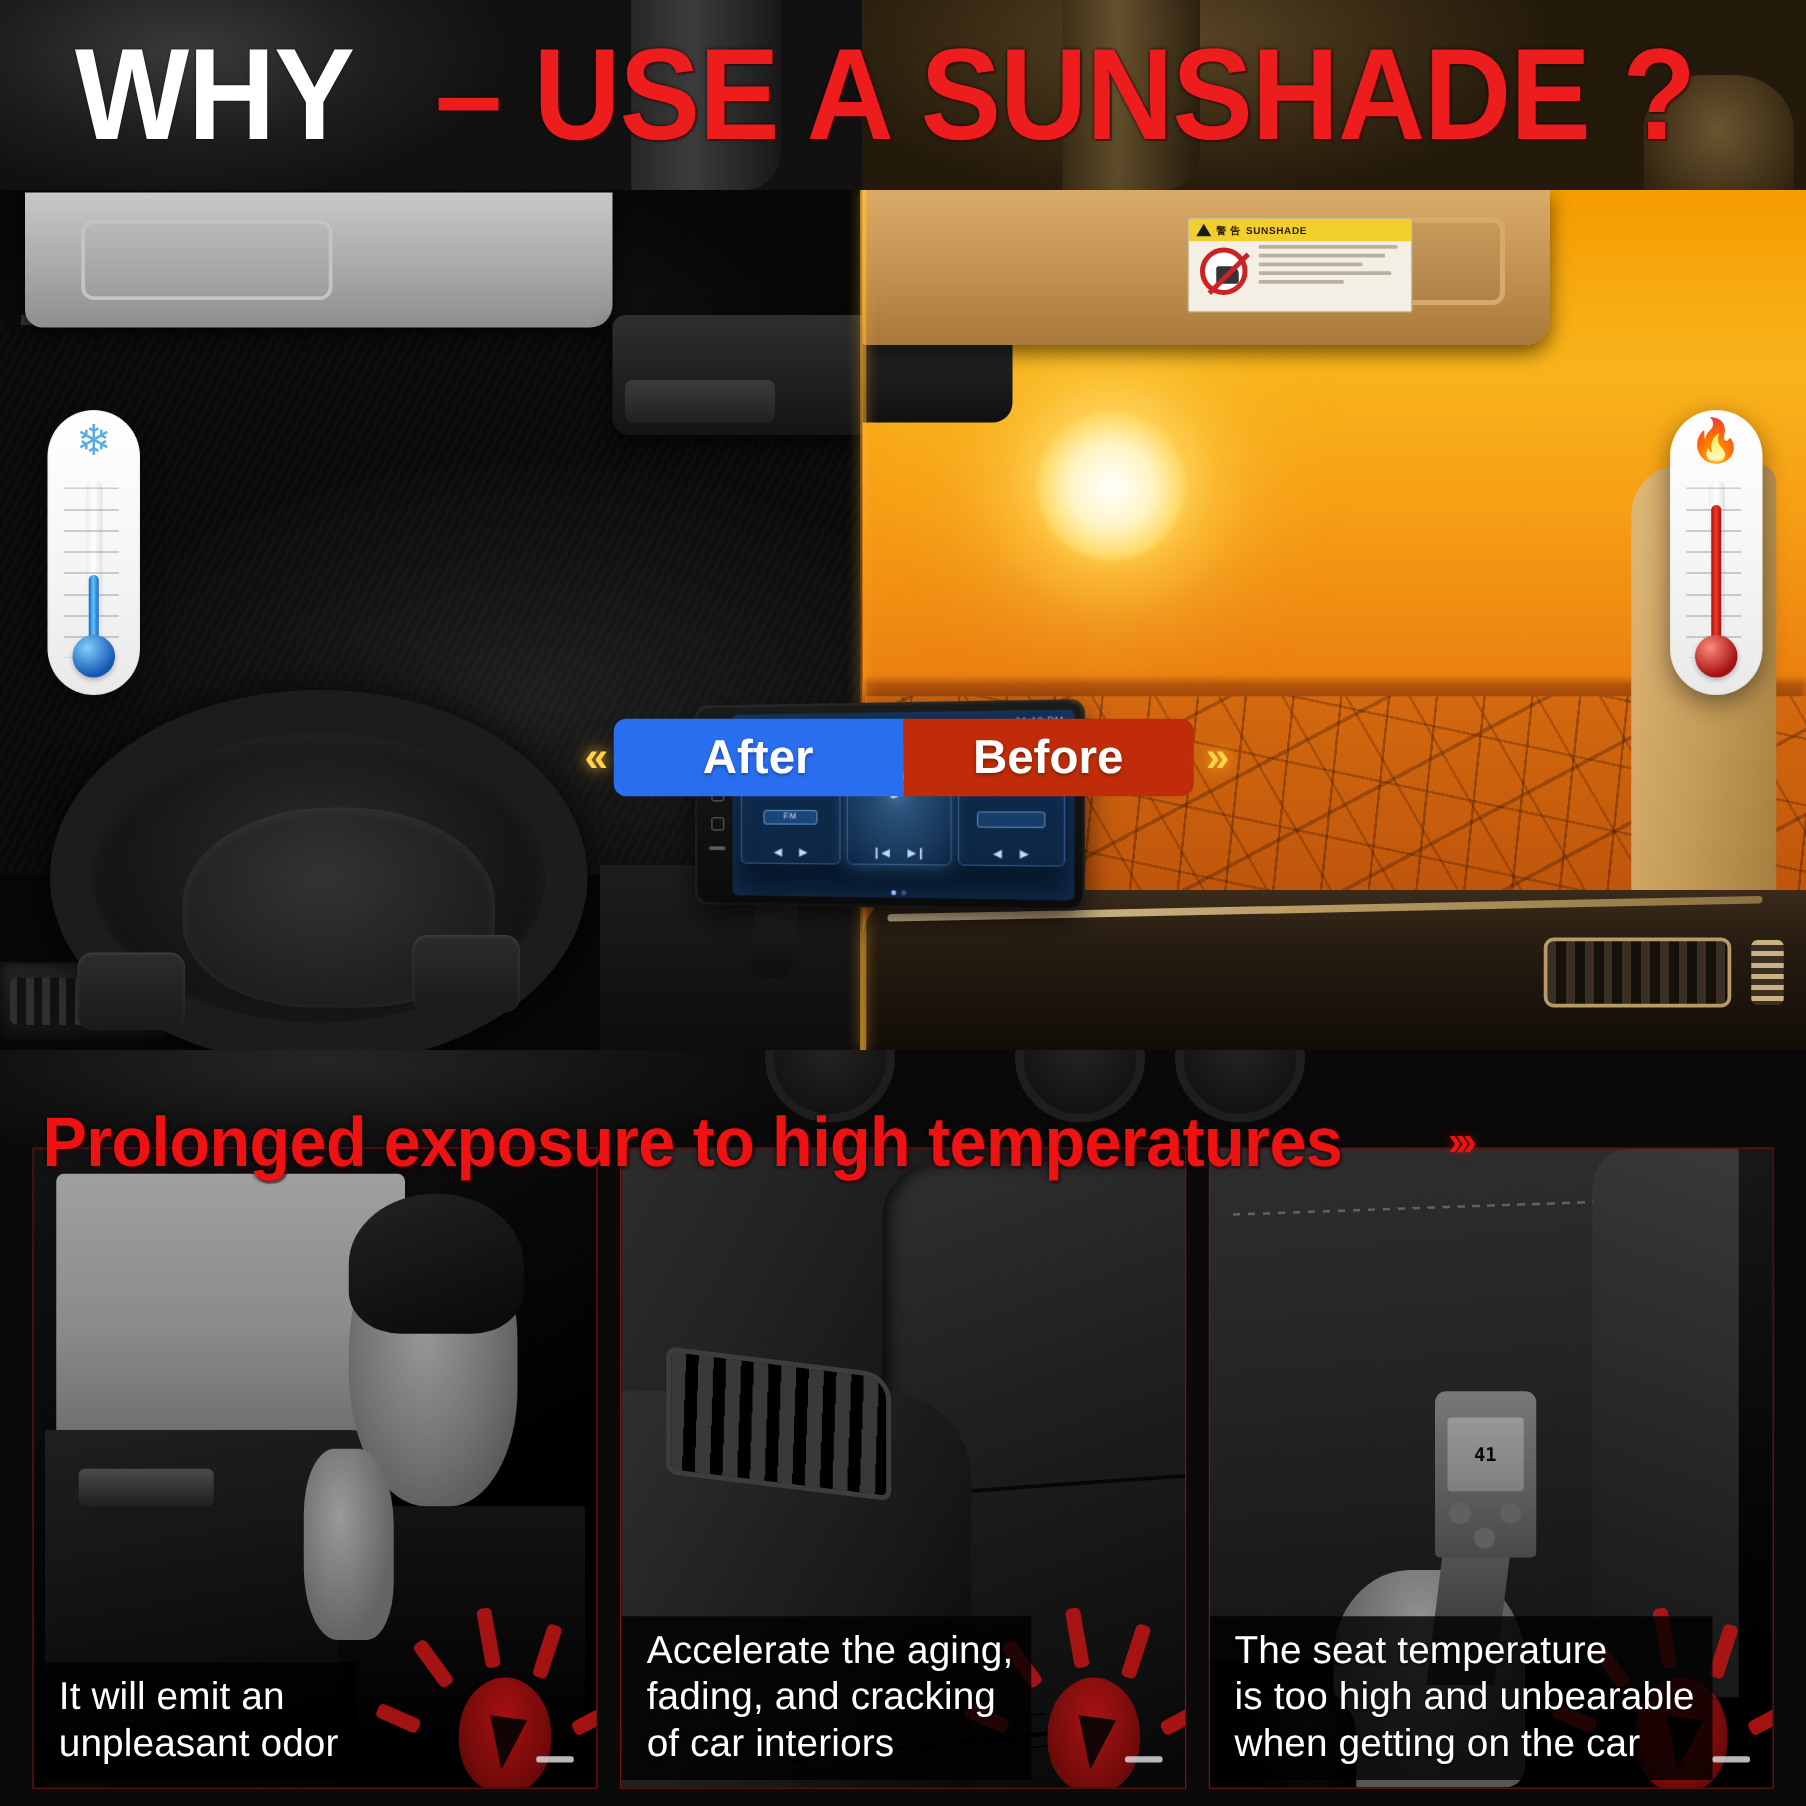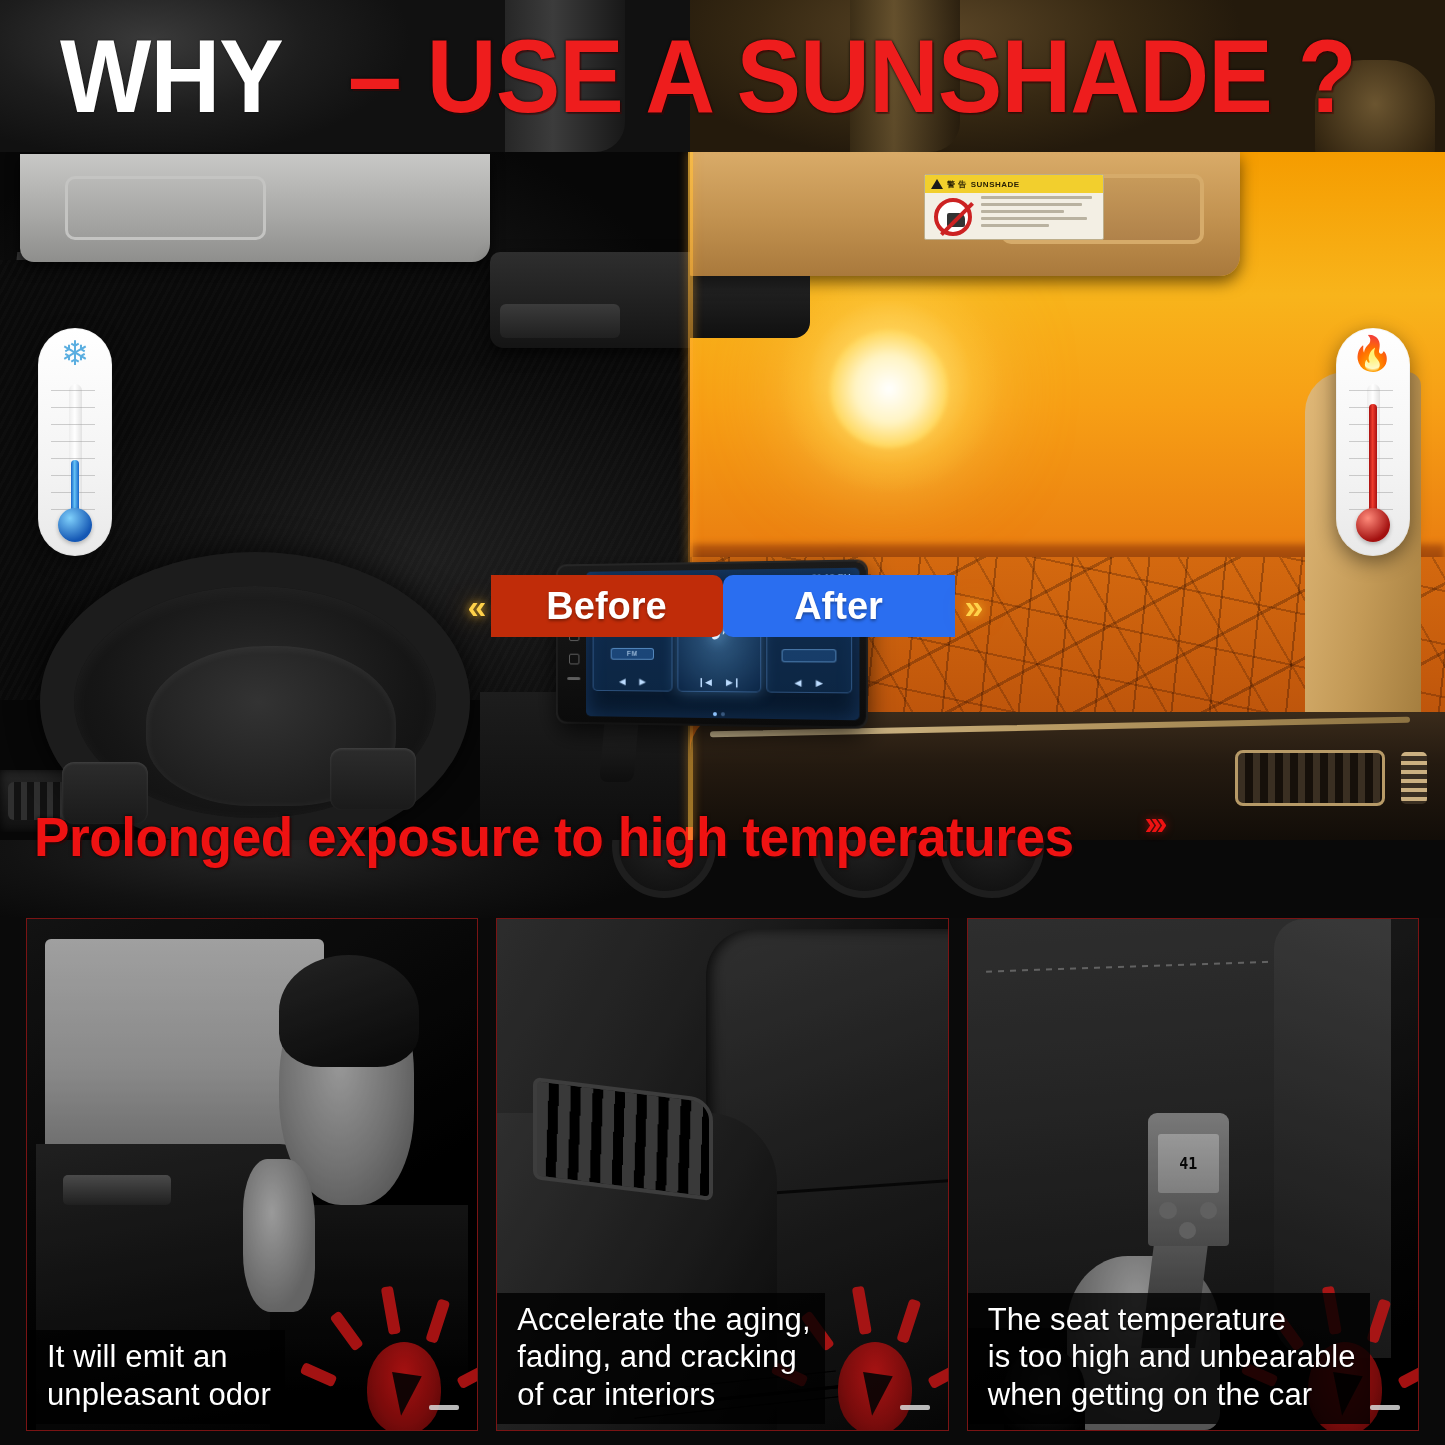--- a/index.html
+++ b/index.html
@@ -181,21 +181,21 @@
     position:absolute; left:-10px; top:0px; width:560px; height:124px;
     background:linear-gradient(180deg,#d9ab68 0%,#c1914f 55%,#a9793c 100%);
     border-radius:0 0 20px 14px; box-shadow:0 6px 16px rgba(0,0,0,.55); z-index:3;
   }
   .visor-right::after{
     content:""; position:absolute; right:36px; top:22px; width:195px; height:62px;
     background:linear-gradient(180deg,#c79a5a,#b0824a);
     border:4px solid #d6ab6a; border-radius:10px;
   }
   .warn-label{
-    position:absolute; left:234px; top:22px; width:180px; height:66px;
+    position:absolute; left:260px; top:22px; width:180px; height:76px;
     background:#f3efe4; border:1px solid #bdae8b; border-radius:2px; z-index:4;
     overflow:hidden;
   }
   .warn-label .warn-top{
     height:18px; background:#f2cf2d; display:flex; align-items:center; gap:4px;
     padding:0 6px; font-size:8px; font-weight:bold; color:#2a2205; letter-spacing:.5px;
   }
   .warn-tri{
     width:0;height:0;border-left:6px solid transparent;border-right:6px solid transparent;
     border-bottom:10px solid #1a1a1a;
@@ -387,22 +387,22 @@
       linear-gradient(180deg,#151515,#050505);
   }
   .subband .gauge{
     position:absolute; top:-46px; width:104px; height:104px; border-radius:50%;
     border:7px solid #1e1e1e; background:radial-gradient(circle at 50% 40%, #242424, #0d0d0d);
   }
   .subband .gauge.g1{ left:612px; }
   .subband .gauge.g2{ left:812px; }
   .subband .gauge.g3{ left:940px; }
   .subhead{
-    position:absolute; left:34px; top:804px; height:82px; z-index:5;
-    display:flex; align-items:flex-start; gap:16px; white-space:nowrap;
+    position:absolute; left:34px; top:872px; height:82px; z-index:5;
+    display:flex; align-items:center; gap:30px; white-space:nowrap;
   }
   .subhead-text{
     font-family:"Liberation Sans Narrow","Liberation Sans", sans-serif;
     font-weight:bold; font-size:56px; color:#ee1212; letter-spacing:-.5px;
     transform:scaleX(.95); transform-origin:left center;
     text-shadow:0 0 4px rgba(0,0,0,.9), 2px 2px 0 rgba(80,0,0,.45);
   }
   .subhead-chev{
     font-size:33px; font-weight:bold; color:#ee1212; letter-spacing:-5px;
     text-shadow:0 0 8px rgba(220,20,20,.6);
@@ -711,22 +711,22 @@
         </div>
         <div class="info-dots">
           <b></b>
           <b class="off"></b>
         </div>
       </div>
     </div>
 
     <div class="badges">
       <span class="chev left">«</span>
+      <span class="badge after">After</span>
       <span class="badge before">Before</span>
-      <span class="badge after">After</span>
       <span class="chev right">»</span>
     </div>
   </div>
 
   <div class="subband">
     <div class="gauge g1"></div>
     <div class="gauge g2"></div>
     <div class="gauge g3"></div>
   </div>
   <div class="subhead">

